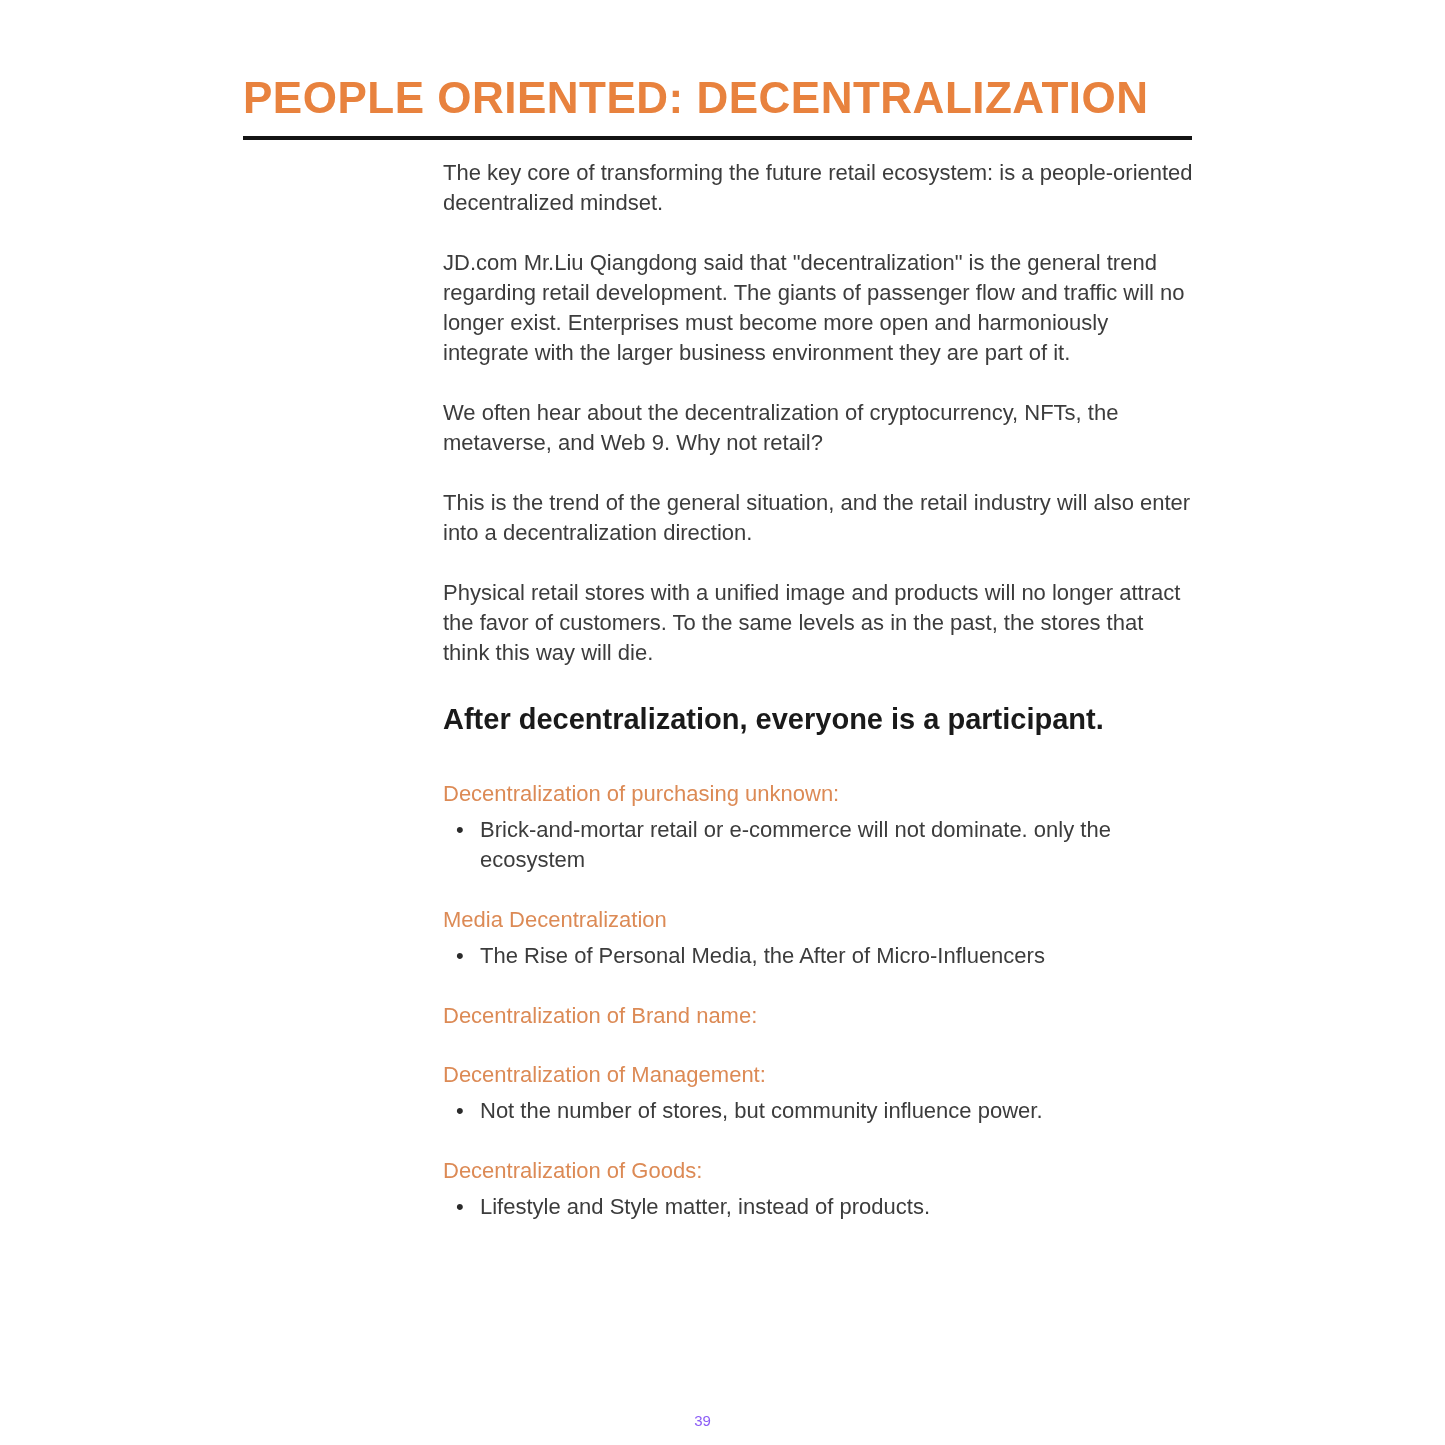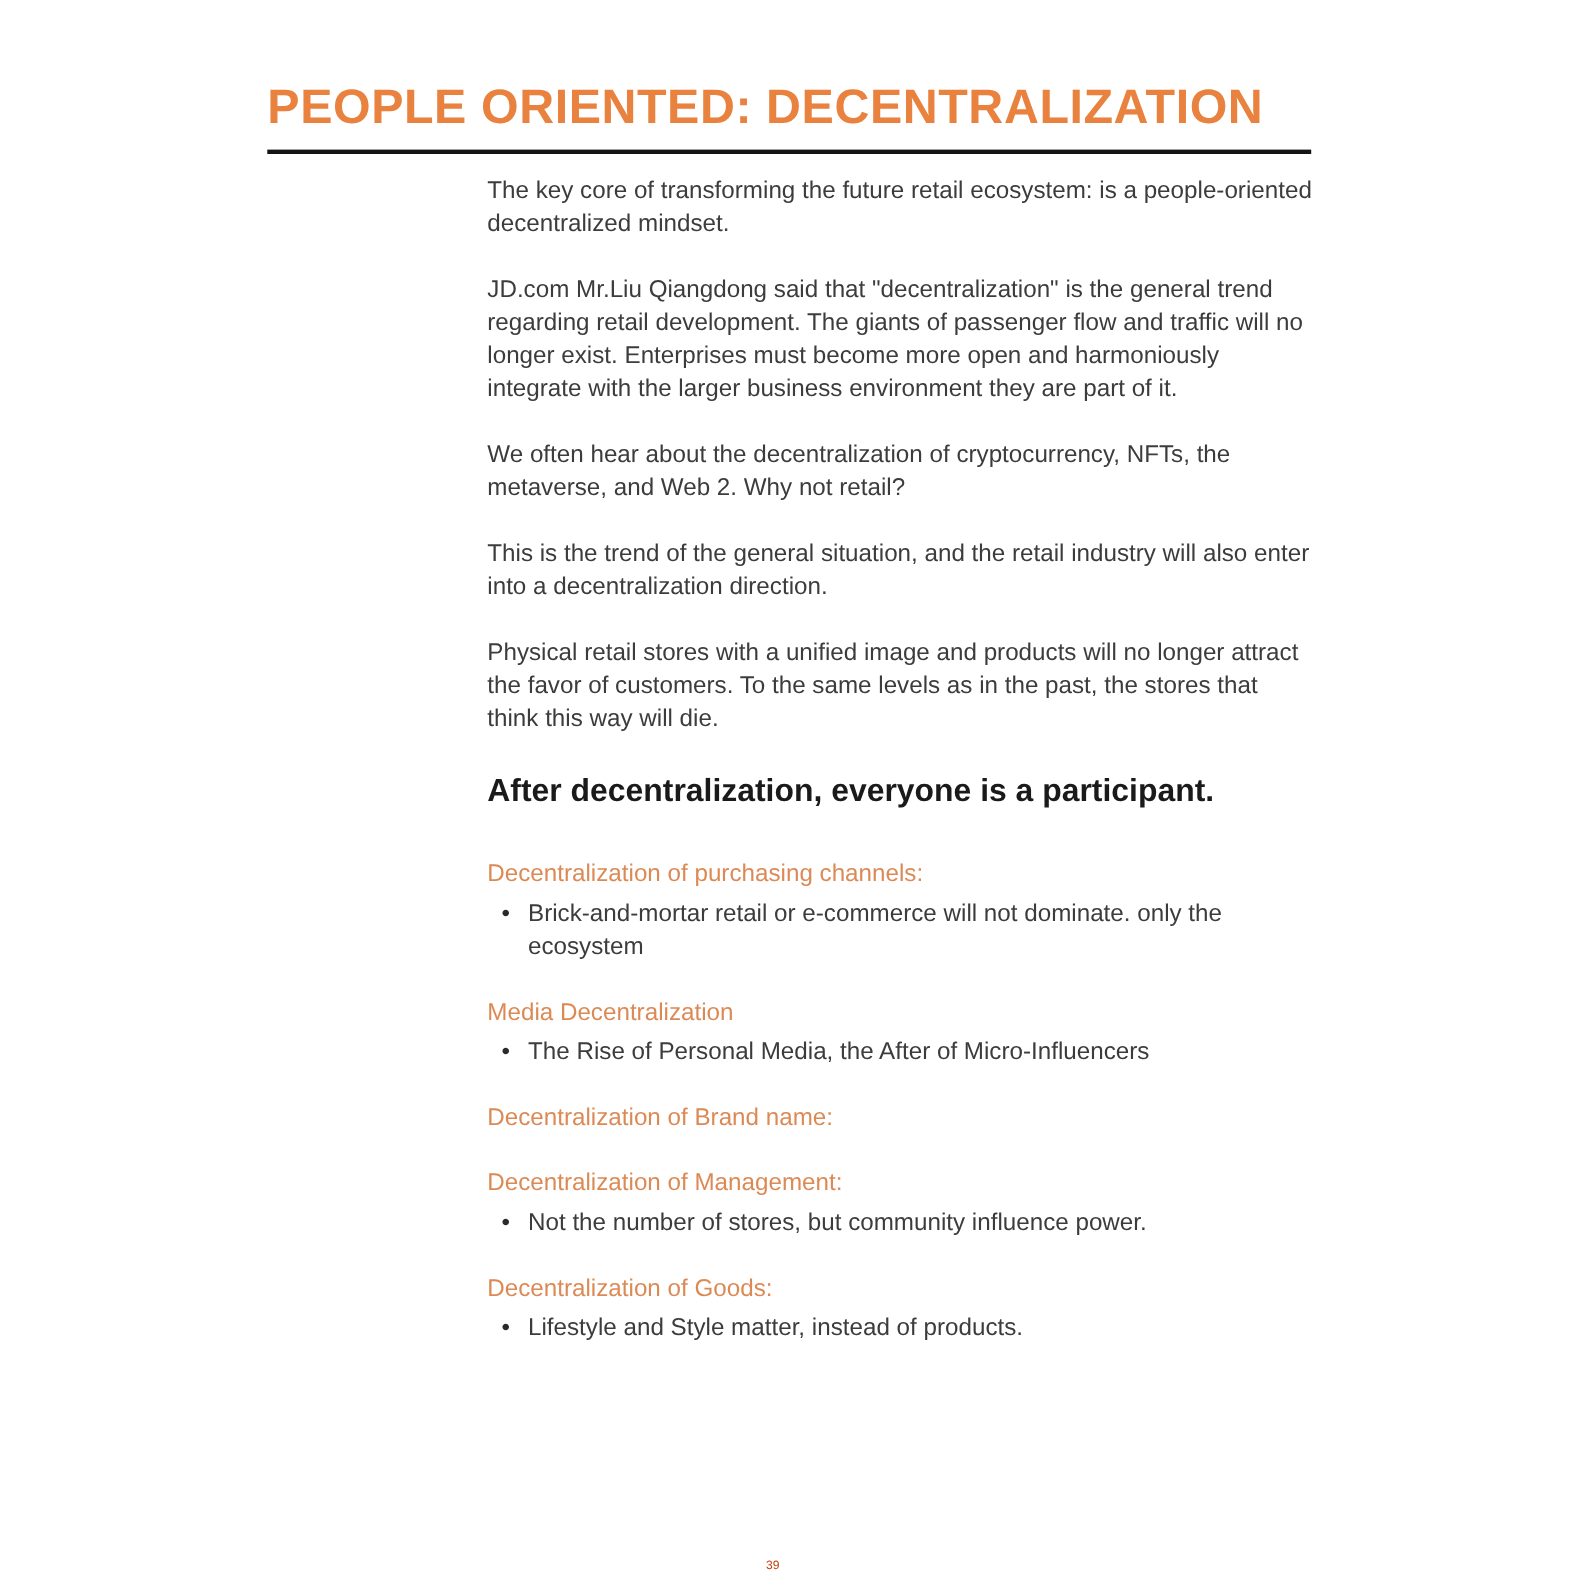--- a/index.html
+++ b/index.html
@@ -88,50 +88,50 @@
   }
   .closing-paragraph {
     margin: 35px 0 0 0;
   }
   .page-number {
     position: absolute;
     left: 0;
     right: 40px;
     bottom: 16px;
     text-align: center;
-    font-size: 11px;
-    color: #c2410c;
+    font-size: 15px;
+    color: #8b5cf6;
   }
 </style>
 </head>
 <body>
 
 <div class="page">
 
   <header class="title-block">
     <h1 class="page-title">PEOPLE ORIENTED: DECENTRALIZATION</h1>
     <div class="title-rule"></div>
   </header>
 
   <main class="content-column">
 
     <p class="body-paragraph">The key core of transforming the future retail ecosystem: is a people-oriented decentralized mindset.</p>
 
     <p class="body-paragraph">JD.com Mr.Liu Qiangdong said that "decentralization" is the general trend regarding retail development. The giants of passenger flow and traffic will no longer exist. Enterprises must become more open and harmoniously integrate with the larger business environment they are part of it.</p>
 
-    <p class="body-paragraph">We often hear about the decentralization of cryptocurrency, NFTs, the metaverse, and Web 2. Why not retail?</p>
+    <p class="body-paragraph">We often hear about the decentralization of cryptocurrency, NFTs, the metaverse, and Web 9. Why not retail?</p>
 
     <p class="body-paragraph">This is the trend of the general situation, and the retail industry will also enter into a decentralization direction.</p>
 
     <p class="body-paragraph">Physical retail stores with a unified image and products will no longer attract the favor of customers. To the same levels as in the past, the stores that think this way will die.</p>
 
     <h2 class="section-heading">After decentralization, everyone is a participant.</h2>
 
     <section class="topic">
-      <h3 class="topic-subheading">Decentralization of purchasing channels:</h3>
+      <h3 class="topic-subheading">Decentralization of purchasing unknown:</h3>
       <ul class="bullet-list">
         <li class="bullet-item">Brick-and-mortar retail or e-commerce will not dominate. only the ecosystem</li>
       </ul>
     </section>
 
     <section class="topic">
       <h3 class="topic-subheading">Media Decentralization</h3>
       <ul class="bullet-list">
         <li class="bullet-item">The Rise of Personal Media, the After of Micro-Influencers</li>
       </ul>

